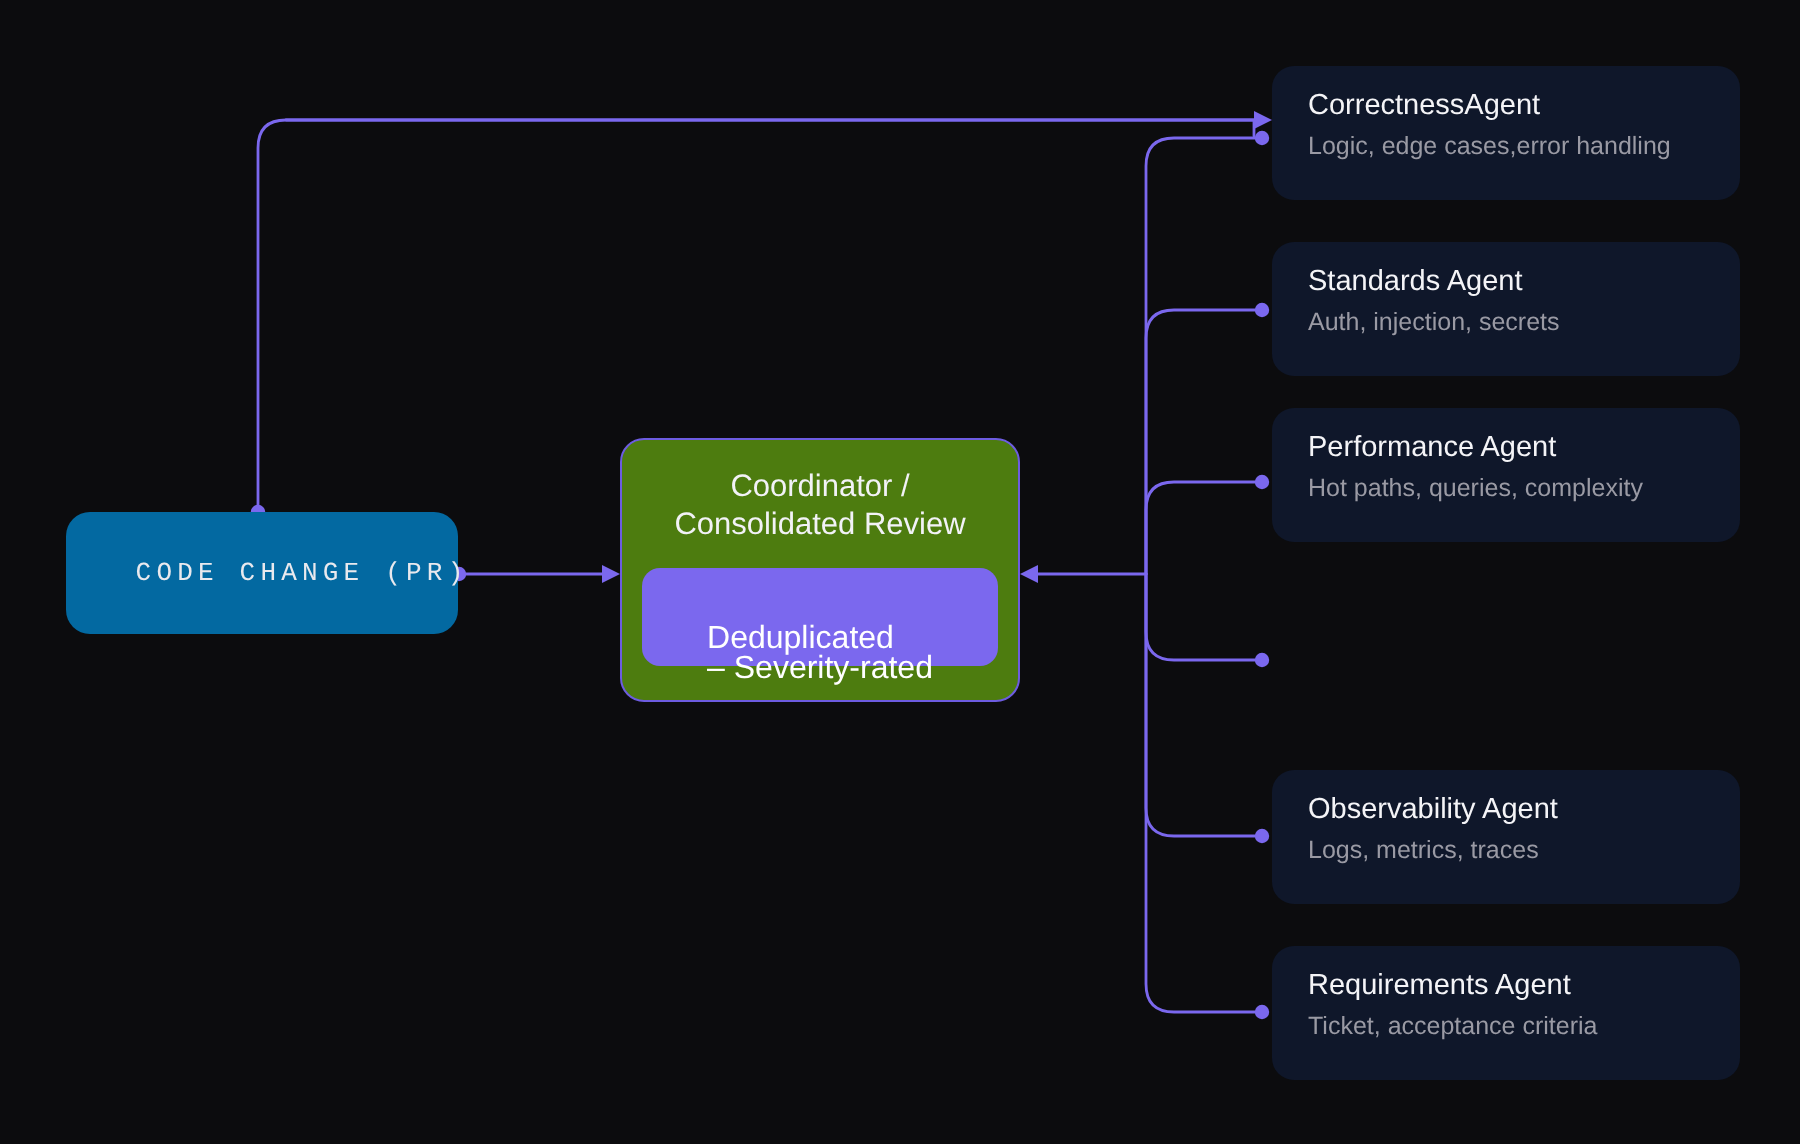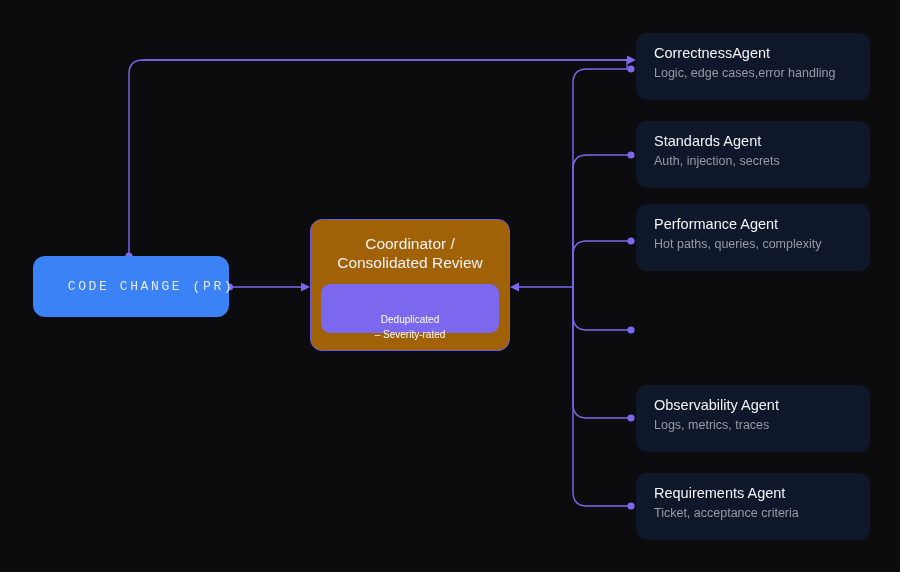--- a/index.html
+++ b/index.html
@@ -49,42 +49,42 @@
     position: absolute;
     box-sizing: border-box;
   }
 
   
   #source-node {
     left: 33px;
     top: 256px;
     width: 196px;
     height: 61px;
-    background: #3b82f6;
+    background: #0369a1;
     border-radius: 12px;
     display: flex;
     align-items: center;
     justify-content: center;
     padding-left: 40px;
   }
   #source-node .src-label {
     font-family: "Liberation Mono", "DejaVu Sans Mono", monospace;
     font-size: 13px;
     letter-spacing: 2.6px;
     color: #e9e9ee;
     white-space: nowrap;
   }
 
   
   #coordinator-node {
     left: 310px;
     top: 219px;
     width: 200px;
     height: 132px;
-    background: #a16207;
+    background: #4d7c0f;
     border: 1px solid #6d5ce0;
     border-radius: 12px;
     display: flex;
     flex-direction: column;
     align-items: center;
     padding: 14px 12px 12px 12px;
   }
   #coordinator-node .coord-title {
     font-size: 15.5px;
     line-height: 19px;
@@ -97,24 +97,23 @@
     margin-top: 12px;
     width: 178px;
     height: 49px;
     background: #7b68ee;
     border-radius: 9px;
     display: flex;
     align-items: center;
     justify-content: center;
   }
   #coordinator-node .coord-badge-text {
-    font-size: 10px;
+    font-size: 16px;
     line-height: 15px;
     color: #ffffff;
-    text-align: center;
     white-space: pre-line;
     margin-top: 36px;
   }
 
   
   .agent-card {
     position: absolute;
     left: 636px;
     width: 234px;
     height: 67px;

